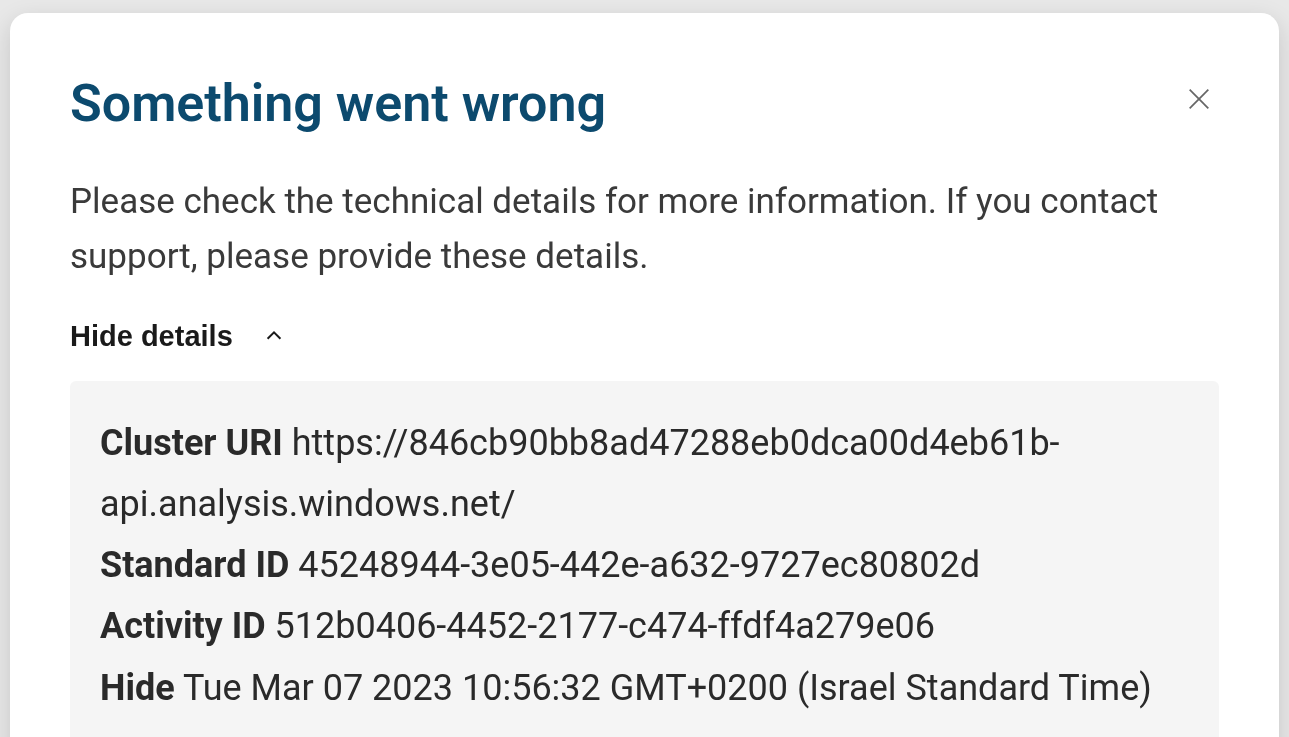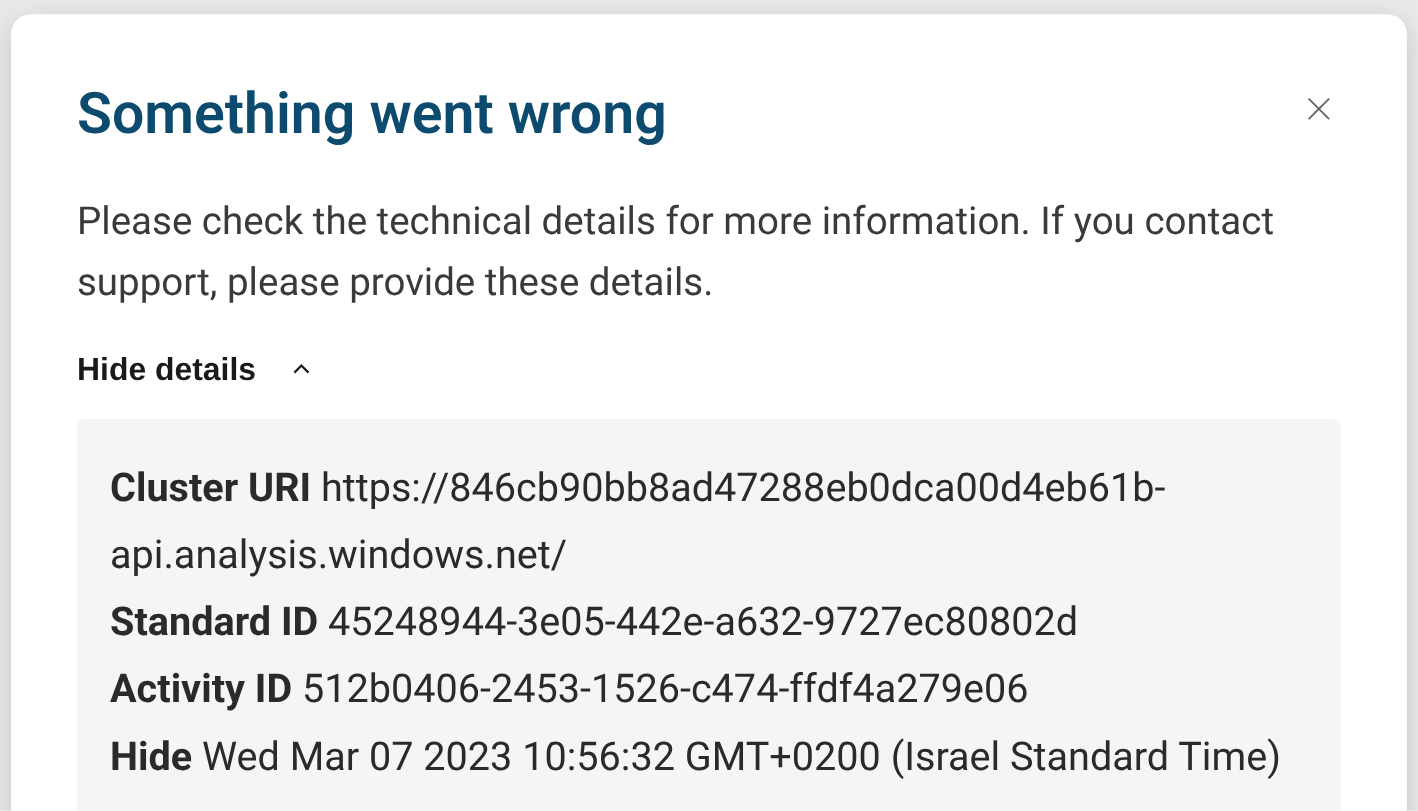--- a/index.html
+++ b/index.html
@@ -139,25 +139,25 @@
       <span class="detail-value">https://846cb90bb8ad47288eb0dca00d4eb61b-api.analysis.windows.net/</span>
     </div>
     <div class="detail-row">
       <span class="detail-label">Standard ID</span>
       <span> </span>
       <span class="detail-value">45248944-3e05-442e-a632-9727ec80802d</span>
     </div>
     <div class="detail-row">
       <span class="detail-label">Activity ID</span>
       <span> </span>
-      <span class="detail-value">512b0406-2453-1526-c474-ffdf4a279e06</span>
+      <span class="detail-value">512b0406-4452-2177-c474-ffdf4a279e06</span>
     </div>
     <div class="detail-row">
       <span class="detail-label">Hide</span>
       <span> </span>
-      <span class="detail-value">Wed Mar 07 2023 10:56:32 GMT+0200 (Israel Standard Time)</span>
+      <span class="detail-value">Tue Mar 07 2023 10:56:32 GMT+0200 (Israel Standard Time)</span>
     </div>
   </div>
 
   <div class="modal-footer">
     <button class="close-action-btn">Close</button>
   </div>
 </div>
 
 </body></html>

